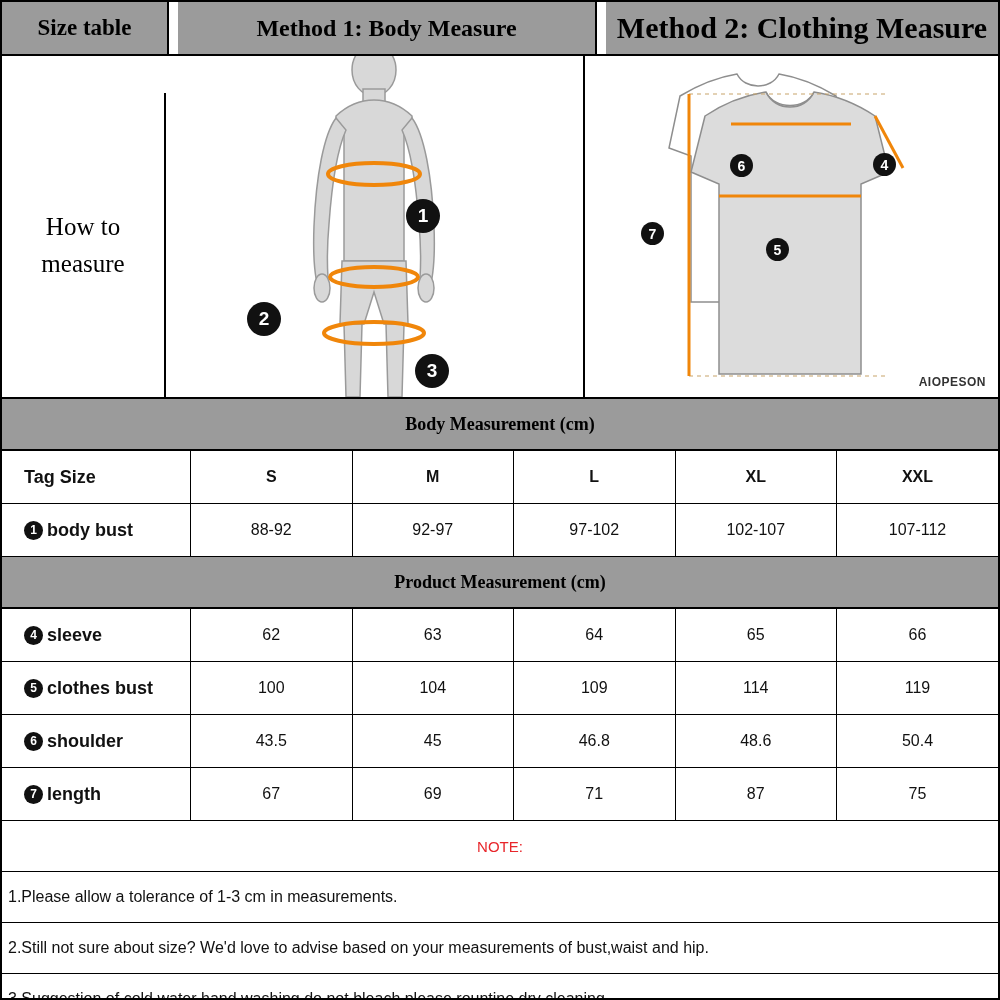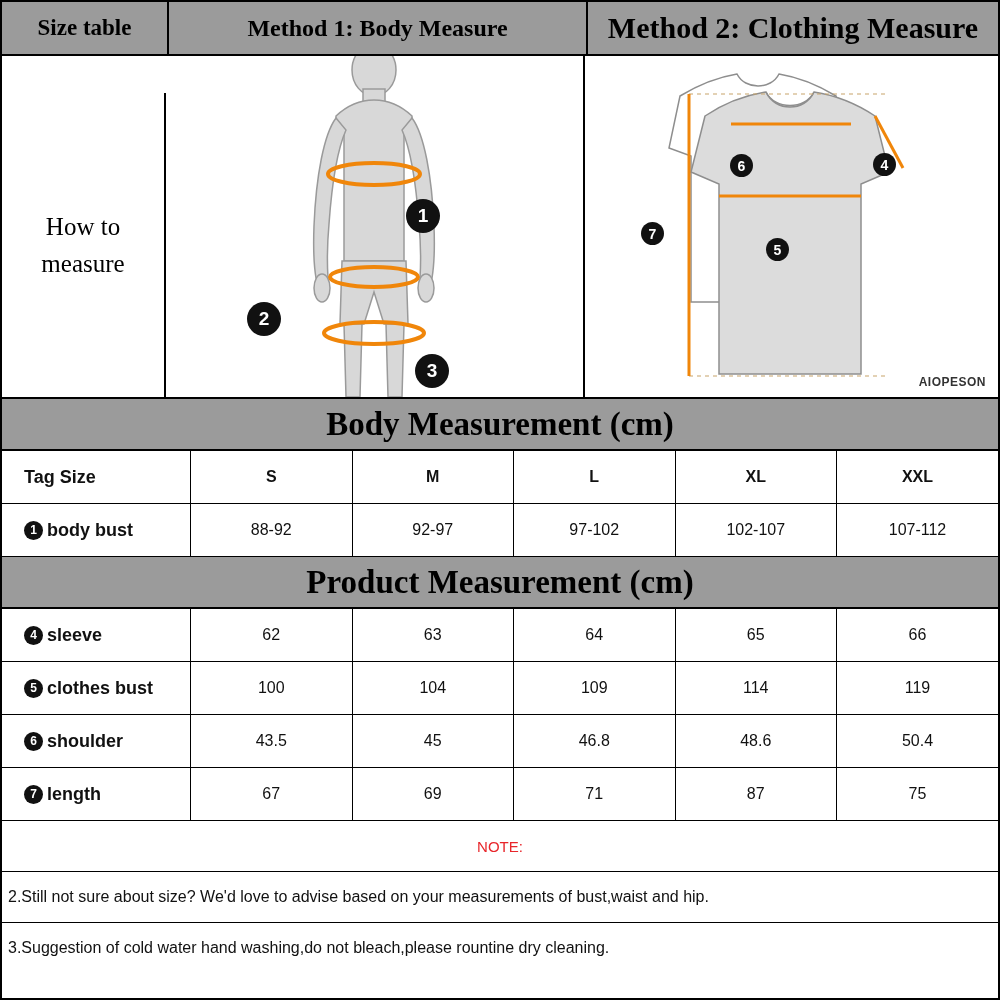--- a/index.html
+++ b/index.html
@@ -18,20 +18,21 @@
     border: 2px solid #000;
     background: #fff;
     overflow: hidden;
   }
 
   
   .top-row {
     display: flex;
     height: 52px;
     border-bottom: 2px solid #000;
+    gap: 9px;
   }
   .top-cell {
     display: flex;
     align-items: center;
     justify-content: center;
     background: #9b9b9b;
     color: #000;
     font-weight: bold;
     font-family: "Liberation Serif", serif;
   }
@@ -111,21 +112,21 @@
   
   .band {
     height: 50px;
     background: #9b9b9b;
     border-bottom: 2px solid #000;
     display: flex;
     align-items: center;
     justify-content: center;
     font-family: "Liberation Serif", serif;
     font-weight: bold;
-    font-size: 33px;
+    font-size: 18px;
     color: #000;
   }
 
   
   table.size {
     width: 100%;
     border-collapse: collapse;
     table-layout: fixed;
   }
   table.size td {
@@ -365,16 +366,17 @@
       <td>67</td>
       <td>69</td>
       <td>71</td>
       <td>87</td>
       <td>75</td>
     </tr>
   </tbody>
     </table>
 
   <div class="note-head">NOTE:</div>
+  <div class="note-line">1.Please allow a tolerance of 1-3 cm in measurements.</div>
   <div class="note-line">2.Still not sure about size? We'd love to advise based on your measurements of bust,waist and hip.</div>
   <div class="note-line">3.Suggestion of cold water hand washing,do not bleach,please rountine dry cleaning.</div>
 
 </div>
 
 </body></html>

